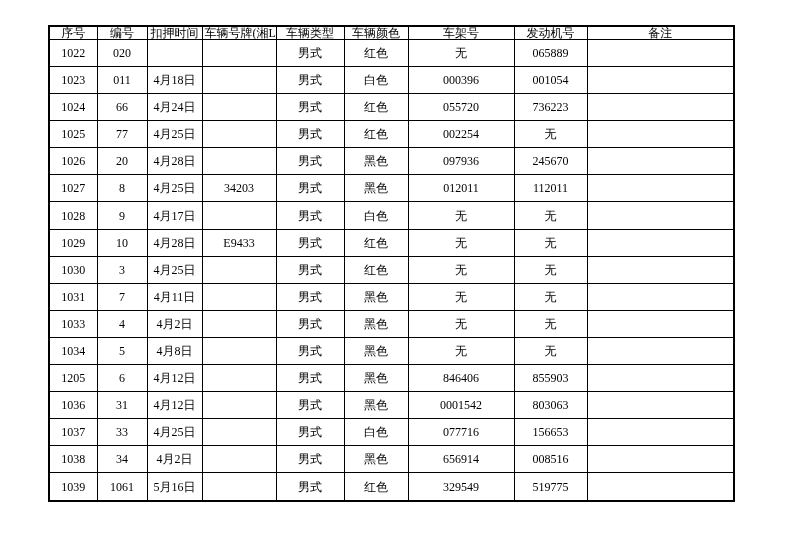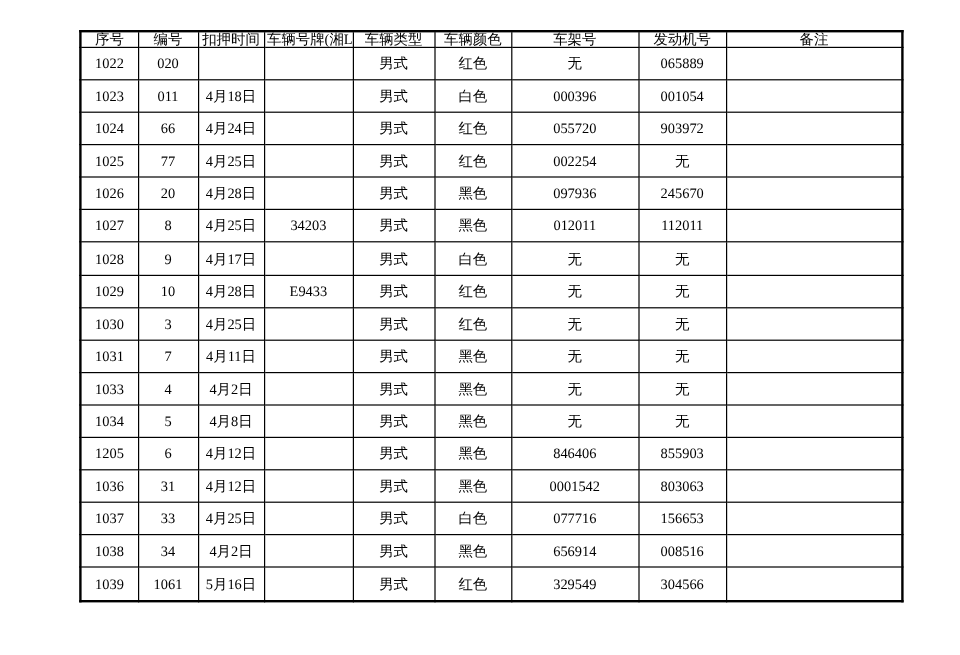--- a/index.html
+++ b/index.html
@@ -11,21 +11,21 @@
     position: relative;
     width: 800px;
     height: 546px;
     background: #ffffff;
     overflow: hidden;
     font-family: "Liberation Serif", "DejaVu Serif", serif;
     color: #000000;
   }
   table.seizure {
     position: absolute;
-    left: 66px;
+    left: 48px;
     top: 25px;
     width: 685px;
     height: 477px;
     border-collapse: collapse;
     table-layout: fixed;
     border: 2px solid #000000;
   }
   table.seizure th,
   table.seizure td {
     border: 1px solid #000000;
@@ -104,21 +104,21 @@
           <td></td>
         </tr>
         <tr>
           <td>1024</td>
           <td>66</td>
           <td>4月24日</td>
           <td></td>
           <td>男式</td>
           <td>红色</td>
           <td>055720</td>
-          <td>903972</td>
+          <td>736223</td>
           <td></td>
         </tr>
         <tr>
           <td>1025</td>
           <td>77</td>
           <td>4月25日</td>
           <td></td>
           <td>男式</td>
           <td>红色</td>
           <td>002254</td>
@@ -258,18 +258,18 @@
           <td></td>
         </tr>
         <tr>
           <td>1039</td>
           <td>1061</td>
           <td>5月16日</td>
           <td></td>
           <td>男式</td>
           <td>红色</td>
           <td>329549</td>
-          <td>304566</td>
+          <td>519775</td>
           <td></td>
         </tr>
       </tbody>
   </table>
 </div>
 
 </body></html>

